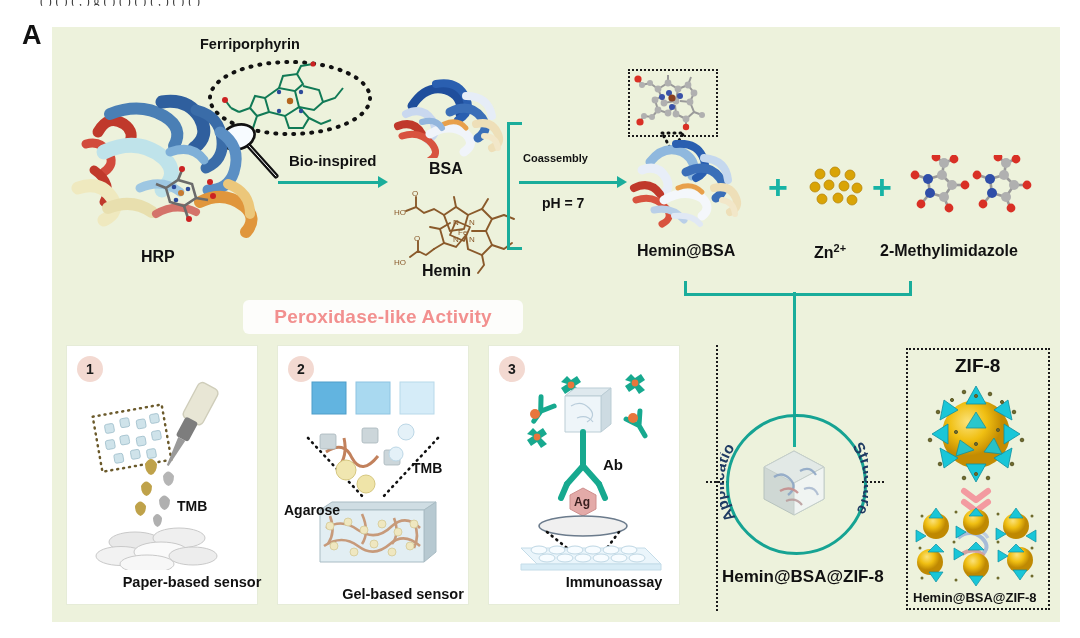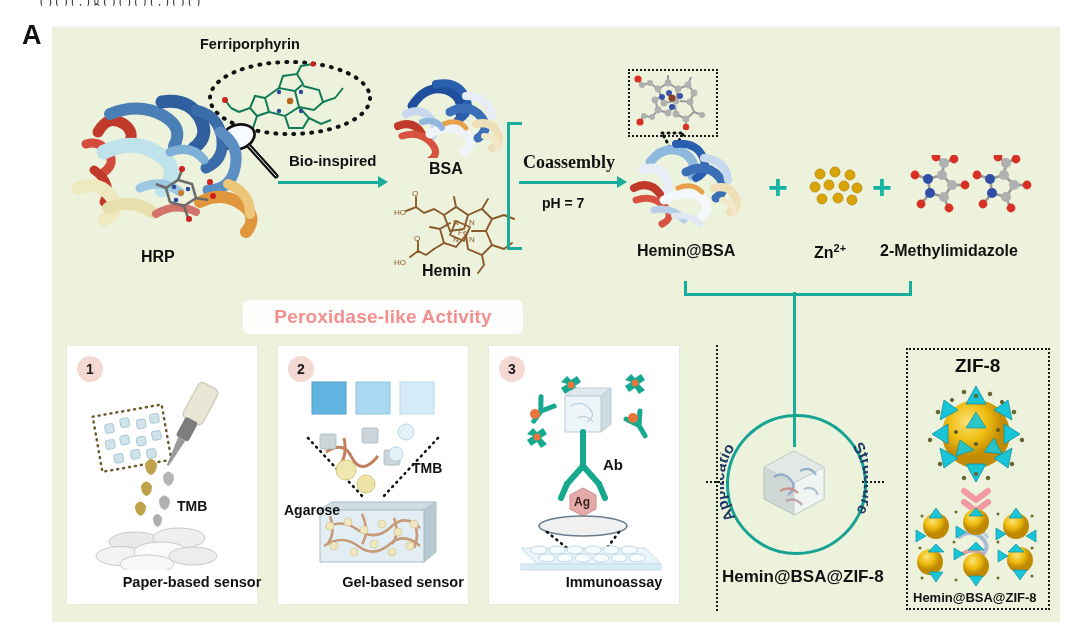--- a/index.html
+++ b/index.html
@@ -193,21 +193,21 @@
       <text x="77" y="40" font-size="8" fill="#8a5a2b" font-family="Liberation Sans, sans-serif">N</text>
       <text x="61" y="57" font-size="8" fill="#8a5a2b" font-family="Liberation Sans, sans-serif">N</text>
       <text x="77" y="57" font-size="8" fill="#8a5a2b" font-family="Liberation Sans, sans-serif">N</text>
       <text x="66" y="50" font-size="8" fill="#8a5a2b" font-family="Liberation Sans, sans-serif">Fe</text>
     </svg>
   </div>
   <div class="lbl" style="left:422px;top:262px;font-size:16px;">Hemin</div>
 
   <div class="brace" style="left:507px;top:122px;width:12px;height:122px;border-right:none;"></div>
 
-  <div class="lbl" style="left:523px;top:152px;font-size:18px;font-family:Liberation Serif, serif;">Coassembly</div>
+  <div class="lbl" style="left:523px;top:152px;font-size:11px;">Coassembly</div>
   <div class="lbl" style="left:542px;top:195px;font-size:14px;">pH = 7</div>
   <div class="arrow-line" style="left:519px;top:181px;width:100px;"></div>
   <div class="arrow-head" style="left:617px;top:176px;"></div>
 
   <div class="dotbox" style="left:628px;top:69px;width:86px;height:64px;"></div>
   <div class="mol" style="left:628px;top:69px;">
     <svg width="86" height="64" viewBox="0 0 86 64">
       <g stroke="#9a9a9a" stroke-width="2" fill="none">
         <path d="M30 20 L40 14 L50 20 L48 32 L36 34 Z"></path>
         <path d="M50 20 L60 16 L66 24 L62 33 L52 32"></path>
@@ -482,21 +482,21 @@
               <circle cx="68" cy="176" r="4"></circle>
               <circle cx="88" cy="168" r="4"></circle>
             <circle cx="106" cy="176" r="4"></circle>
               <circle cx="124" cy="170" r="4"></circle>
           </g>
         </g>
       </svg>
     </div>
     <div class="lbl sm" style="left:134px;top:114px;font-size:14px;">TMB</div>
     <div class="lbl sm" style="left:6px;top:156px;font-size:14px;">Agarose</div>
-    <div class="cardtitle" style="left:0;top:228px;">Gel-based sensor</div>
+    <div class="cardtitle" style="left:0;top:240px;">Gel-based sensor</div>
   </div>
 
   <div class="card" style="left:488px;top:345px;width:190px;height:258px;">
     <div class="badge" style="left:10px;top:10px;">
       <b>3</b>
     </div>
     <div class="mol" style="left:6px;top:16px;">
       <svg width="180" height="210" viewBox="0 0 180 210">
 
         <g>

